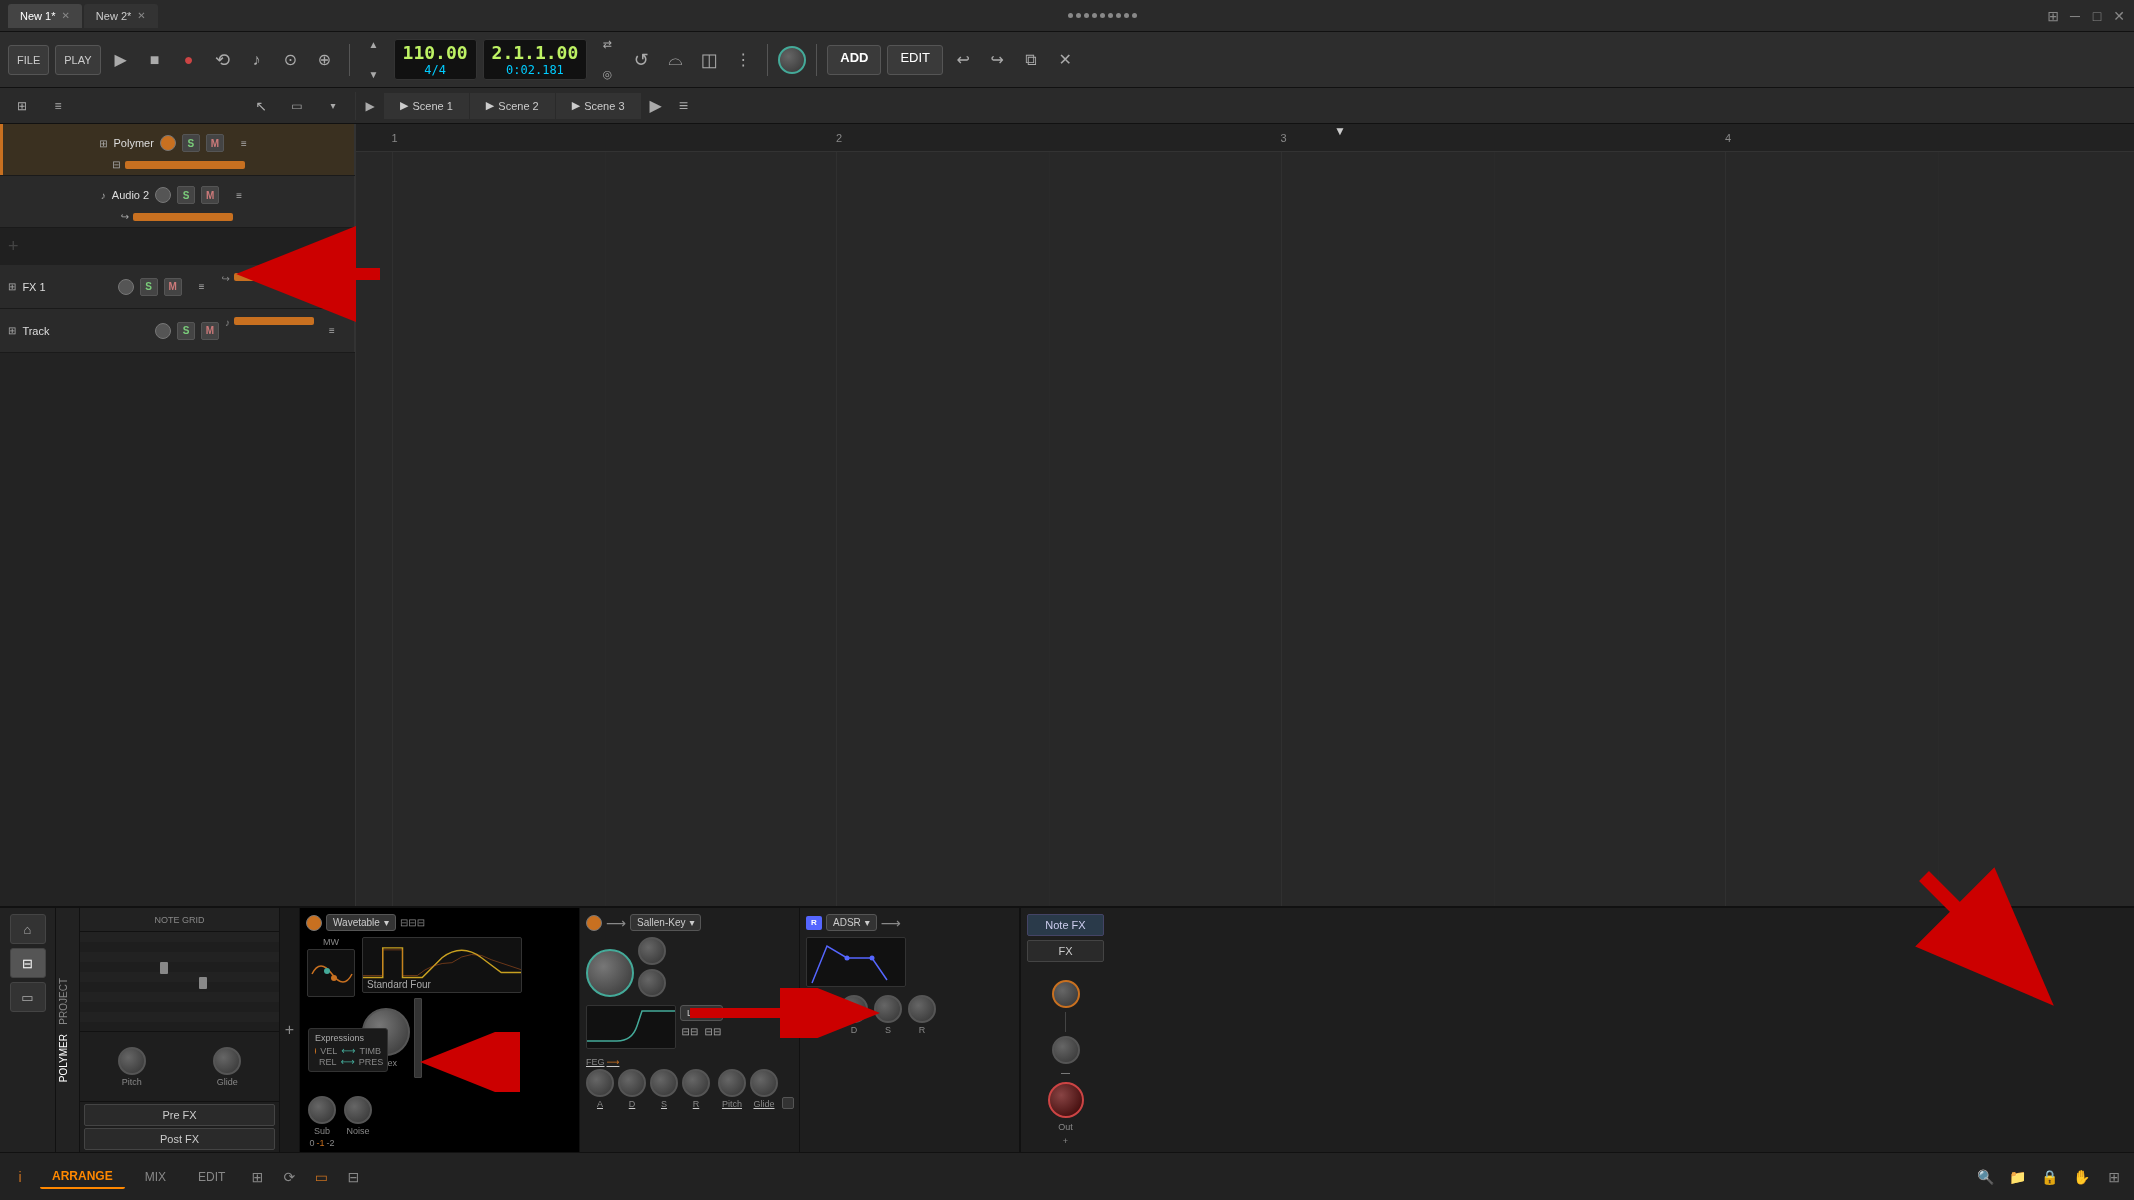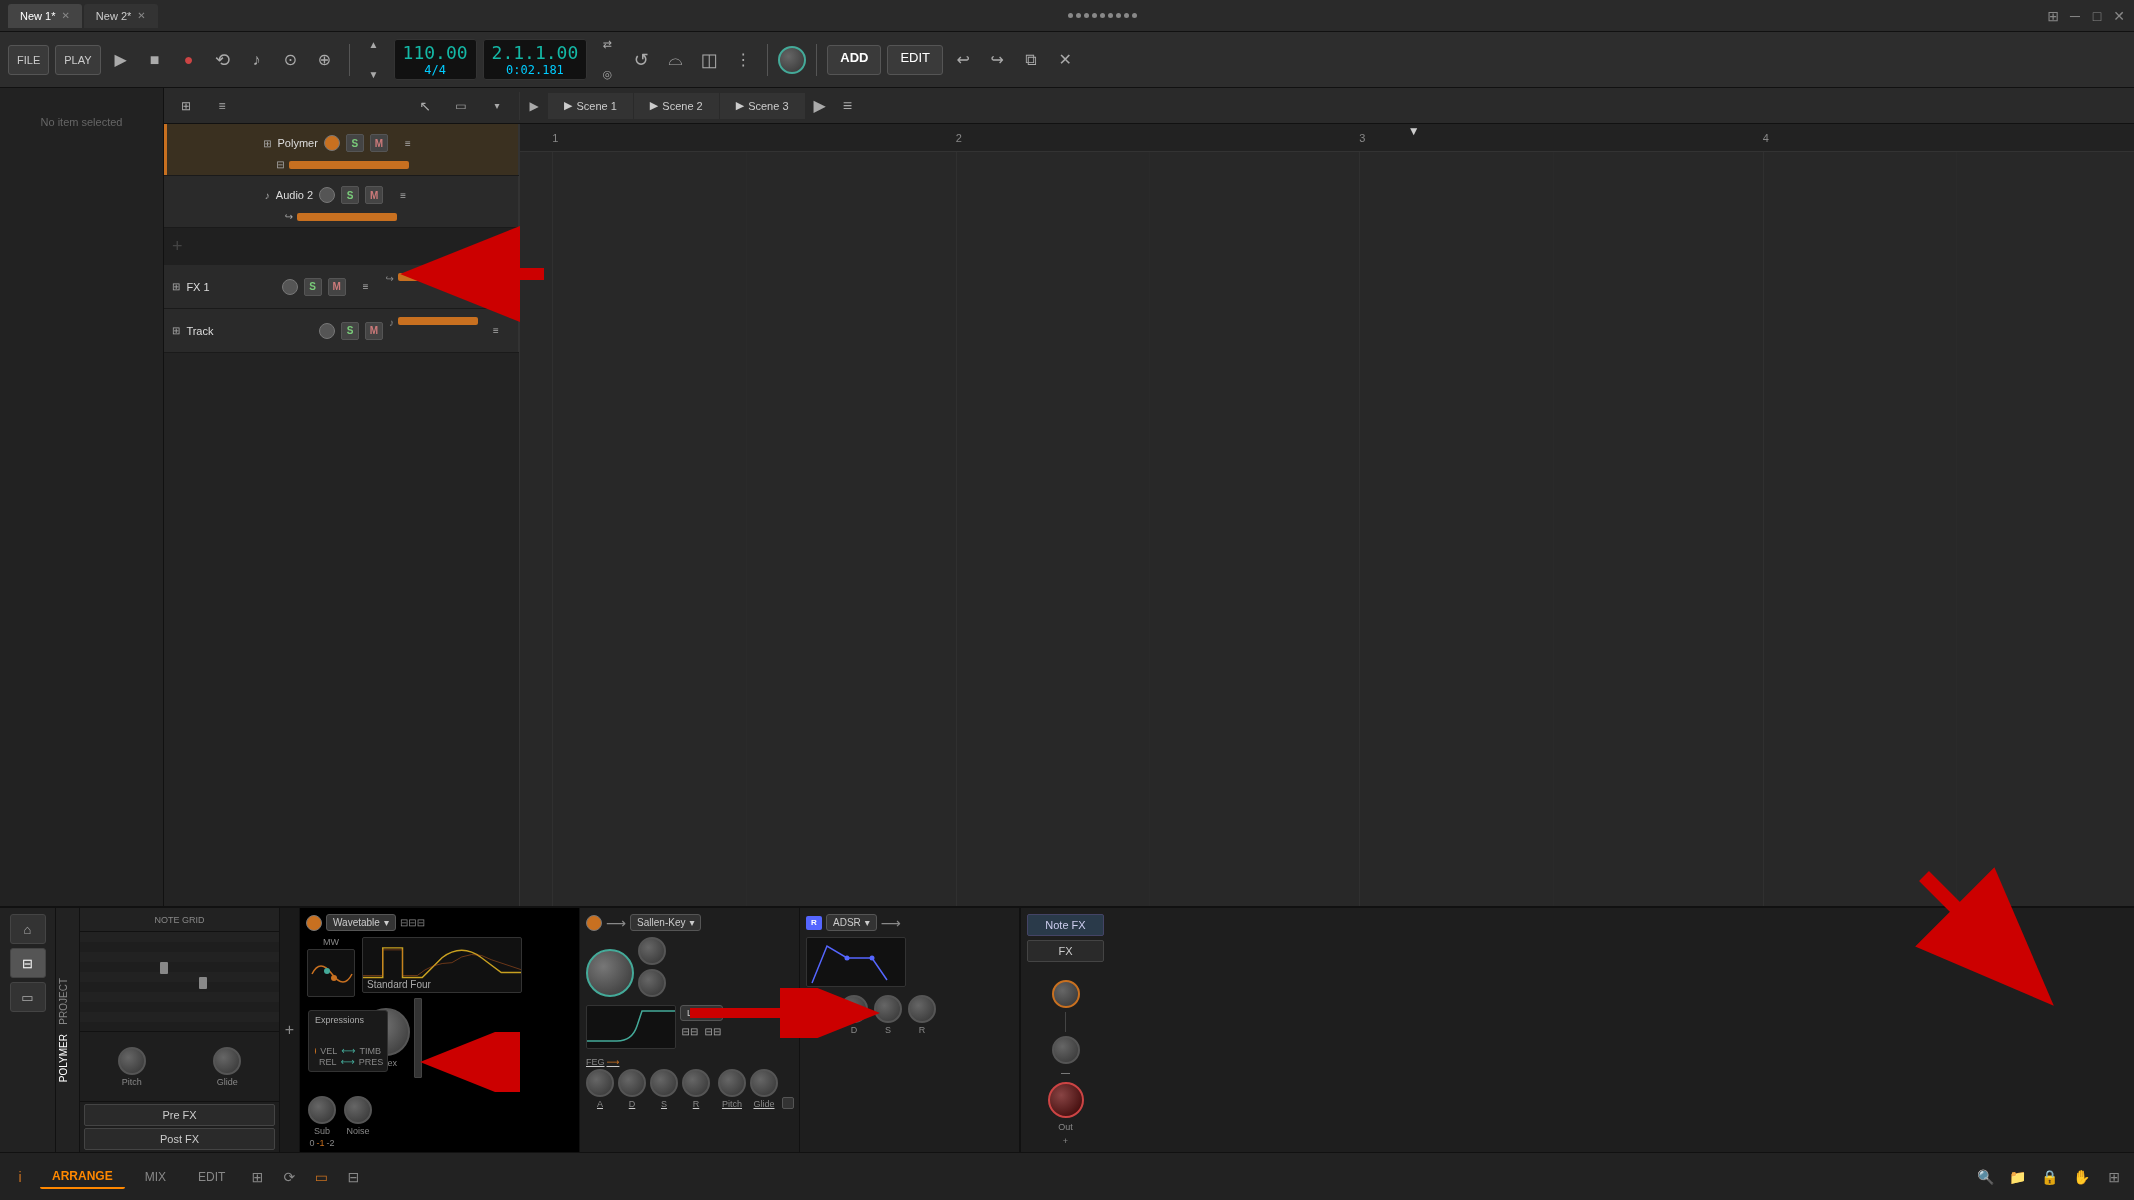--- a/index.html
+++ b/index.html
@@ -86,21 +86,21 @@
       justify-content: center;
     }
     .transport-display {
       background: #111;
       border: 1px solid #333;
       border-radius: 3px;
       padding: 2px 8px;
       text-align: center;
       min-width: 80px;
     }
-    .transport-display .top { color: #14b8a6; font-size: 18px; font-weight: normal; font-family: monospace; }
+    .transport-display .top { color: #bef264; font-size: 18px; font-weight: bold; font-family: monospace; }
     .transport-display .bottom { color: #00ccff; font-size: 12px; font-family: monospace; }
     .tb-separator { width: 1px; height: 32px; background: #555; margin: 0 4px; }
     .tb-icon { width: 28px; height: 28px; display: flex; align-items: center; justify-content: center; cursor: pointer; color: #aaa; font-size: 16px; }
     .add-btn {
       background: #3a3a3a;
       border: 1px solid #555;
       border-radius: 3px;
       color: #fff;
       padding: 4px 12px;
       font-size: 13px;
@@ -387,21 +387,21 @@
     .bottom-icon { width: 24px; height: 24px; display: flex; align-items: center; justify-content: center; cursor: pointer; color: #888; font-size: 14px; }
 
     
     .expressions-block {
       background: #1a1a1a;
       border: 1px solid #333;
       border-radius: 3px;
       padding: 4px 6px;
       width: 80px;
     }
-    .expr-title { font-size: 9px; color: #aaa; margin-bottom: 20px; }
+    .expr-title { font-size: 9px; color: #aaa; margin-bottom: 2px; }
     .expr-row { display: flex; align-items: center; gap: 4px; font-size: 9px; color: #888; }
     .expr-dot { width: 6px; height: 6px; border-radius: 50%; }
 
     
     .red-arrow {
       position: absolute;
       pointer-events: none;
       z-index: 100;
     }
 
@@ -590,23 +590,20 @@
   <div class="add-btn">ADD</div>
   <div class="edit-btn">EDIT</div>
   <div class="tb-icon">↩</div>
   <div class="tb-icon">↪</div>
   <div class="tb-icon">⧉</div>
   <div class="tb-icon">✕</div>
 </div>
 
 <div id="main" style="position:relative;">
 
-  <div id="left-sidebar">
-    <div class="no-item">No item selected</div>
-  </div>
 
   <div id="arrange-area">
 
     <div id="track-header">
       <div class="track-controls-header">
         <div class="tb-icon" style="font-size:12px;">⊞</div>
         <div class="tb-icon" style="font-size:12px;">≡</div>
         <div style="flex:1;"></div>
         <div class="tb-icon" style="font-size:14px;">↖</div>
         <div class="tb-icon" style="font-size:12px;">▭</div>

